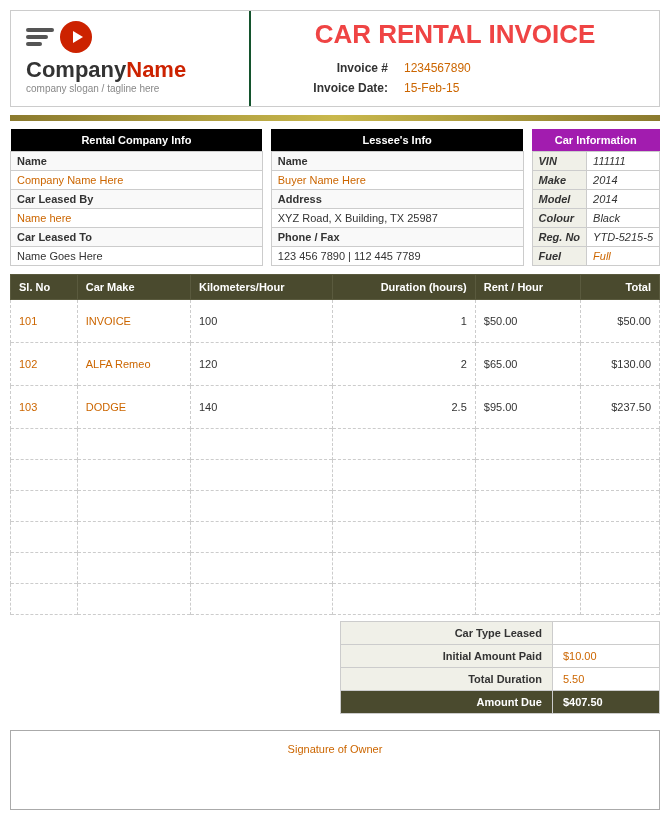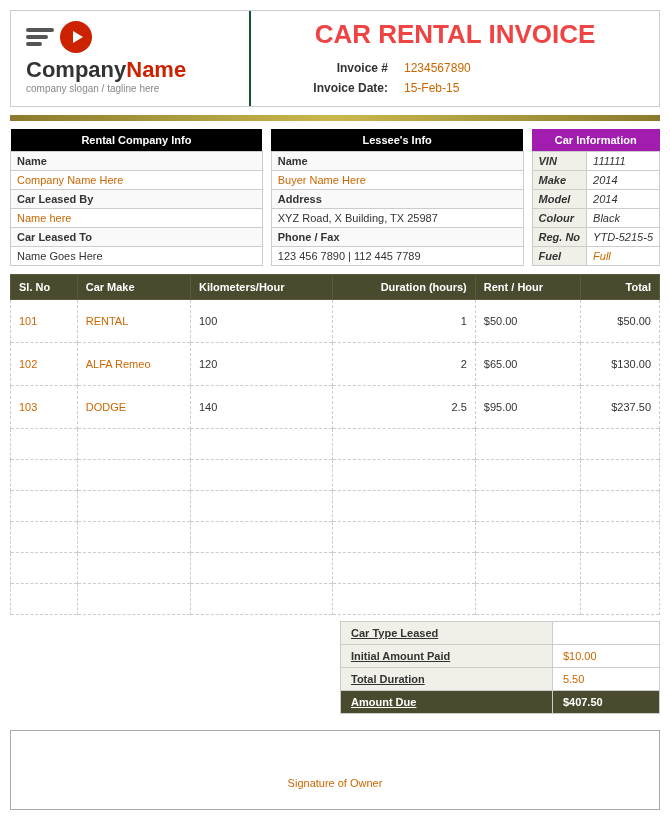--- a/index.html
+++ b/index.html
@@ -57,28 +57,28 @@
     .items-table tbody tr { border-bottom: 1px dashed #ccc; }
     .items-table tbody td { padding: 15px 8px; font-size: 11px; border-left: 1px dashed #ccc; border-right: 1px dashed #ccc; }
     .items-table tbody td.orange { color: #cc6600; }
     .items-table tbody td.right { text-align: right; }
     .items-table tbody tr.empty-row td { height: 22px; }
 
     
     .summary-wrapper { display: flex; justify-content: flex-end; margin-bottom: 16px; }
     .summary-table { border-collapse: collapse; width: 320px; }
     .summary-table td { padding: 5px 10px; font-size: 11px; border: 1px solid #ccc; }
-    .summary-table td.sum-label { font-weight: bold; background: #f0f0e8; text-align: left; text-decoration: underline; }
+    .summary-table td.sum-label { font-weight: bold; background: #f0f0e8; text-align: right; }
     .summary-table td.sum-value { color: #cc6600; }
     .summary-table tr.amount-due td { background: #4a4a2e; color: #fff; font-weight: bold; }
     .summary-table tr.amount-due td.sum-value { color: #fff; }
 
     
     .signatures { display: flex; gap: 20px; margin-top: 10px; }
-    .sig-box { flex: 1; border: 1px solid #aaa; padding: 20px; min-height: 80px; display: flex; align-items: flex-end; justify-content: center; }
+    .sig-box { flex: 1; border: 1px solid #aaa; padding: 12px; min-height: 80px; display: flex; justify-content: center; }
     .sig-label { color: #cc6600; font-size: 11px; text-align: center; width: 100%; }
   </style>
 </head>
 <body>
 
 <div class="header">
   <div class="logo-section">
     <div class="logo-icon">
       <div class="logo-lines">
         <div class="logo-line"></div>
@@ -209,21 +209,21 @@
       <th>Car Make</th>
       <th>Kilometers/Hour</th>
       <th class="right">Duration (hours)</th>
       <th>Rent / Hour</th>
       <th class="right">Total</th>
     </tr>
   </thead>
   <tbody id="items-tbody">
     <tr>
       <td class="orange">101</td>
-      <td class="orange">RENTAL</td>
+      <td class="orange">INVOICE</td>
       <td>100</td>
       <td class="right">1</td>
       <td>$50.00</td>
       <td class="right">$50.00</td>
     </tr>
     <tr>
       <td class="orange">102</td>
       <td class="orange">ALFA Remeo</td>
       <td>120</td>
       <td class="right">2</td>

